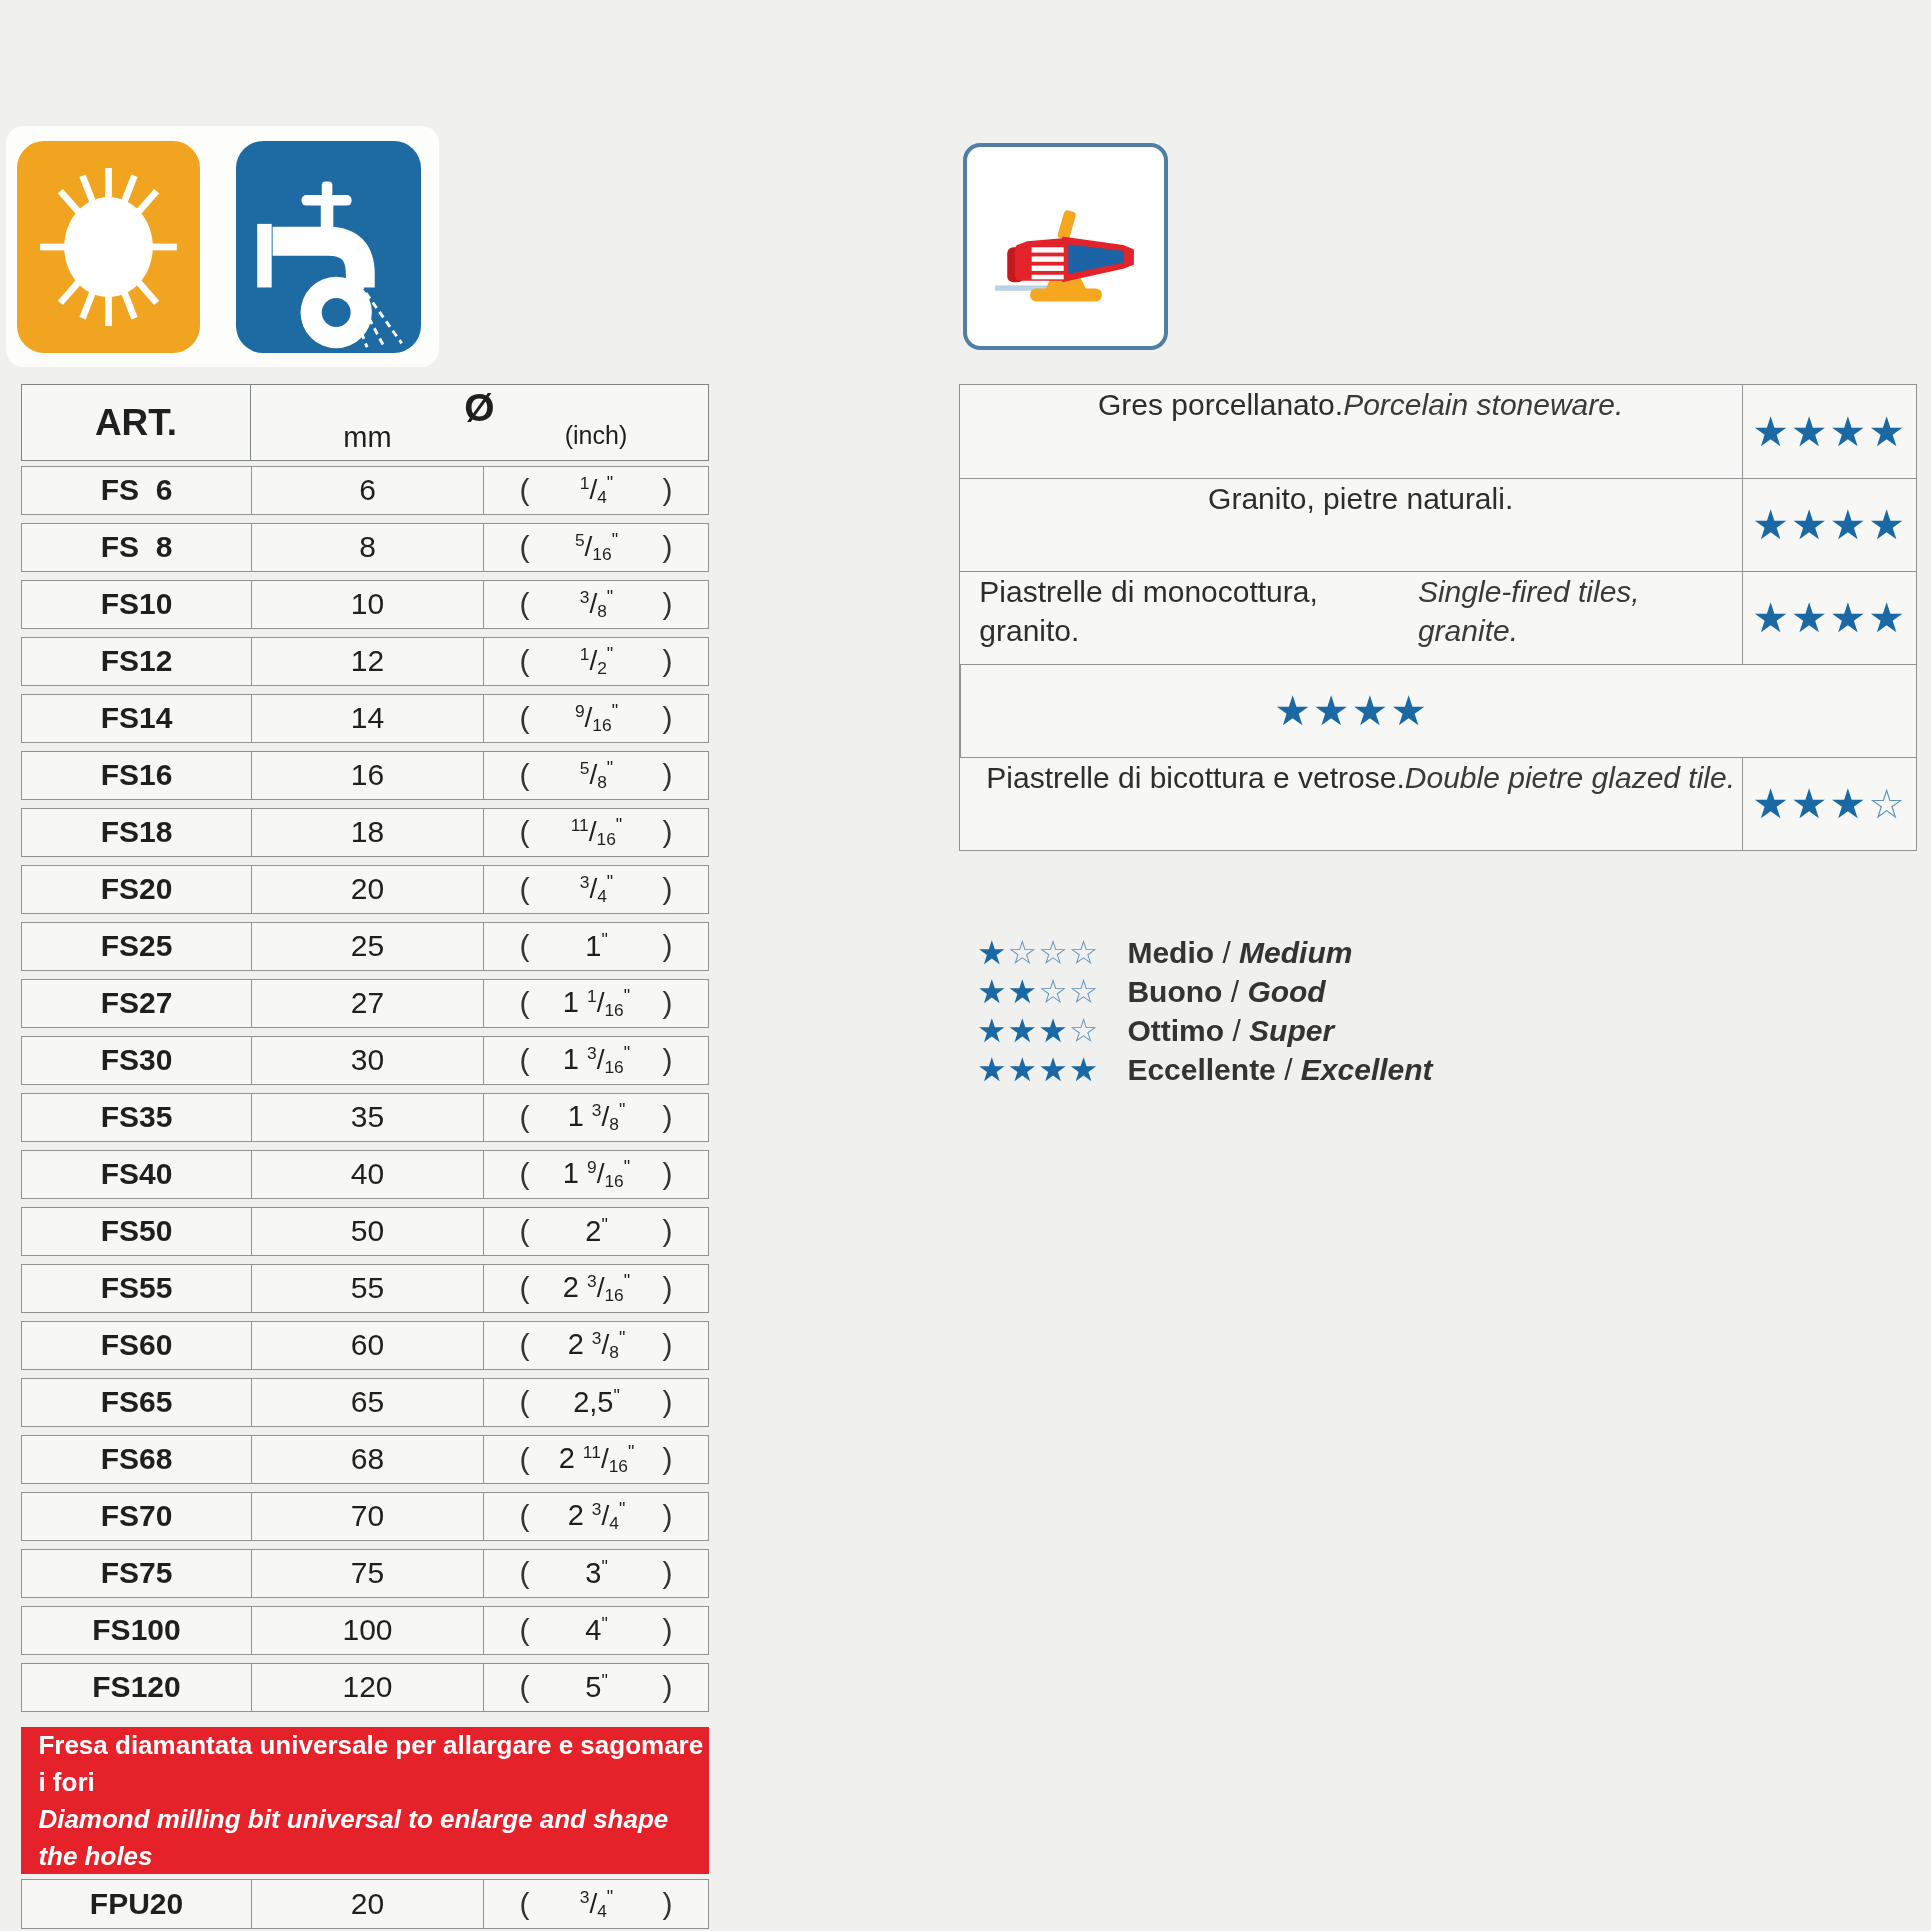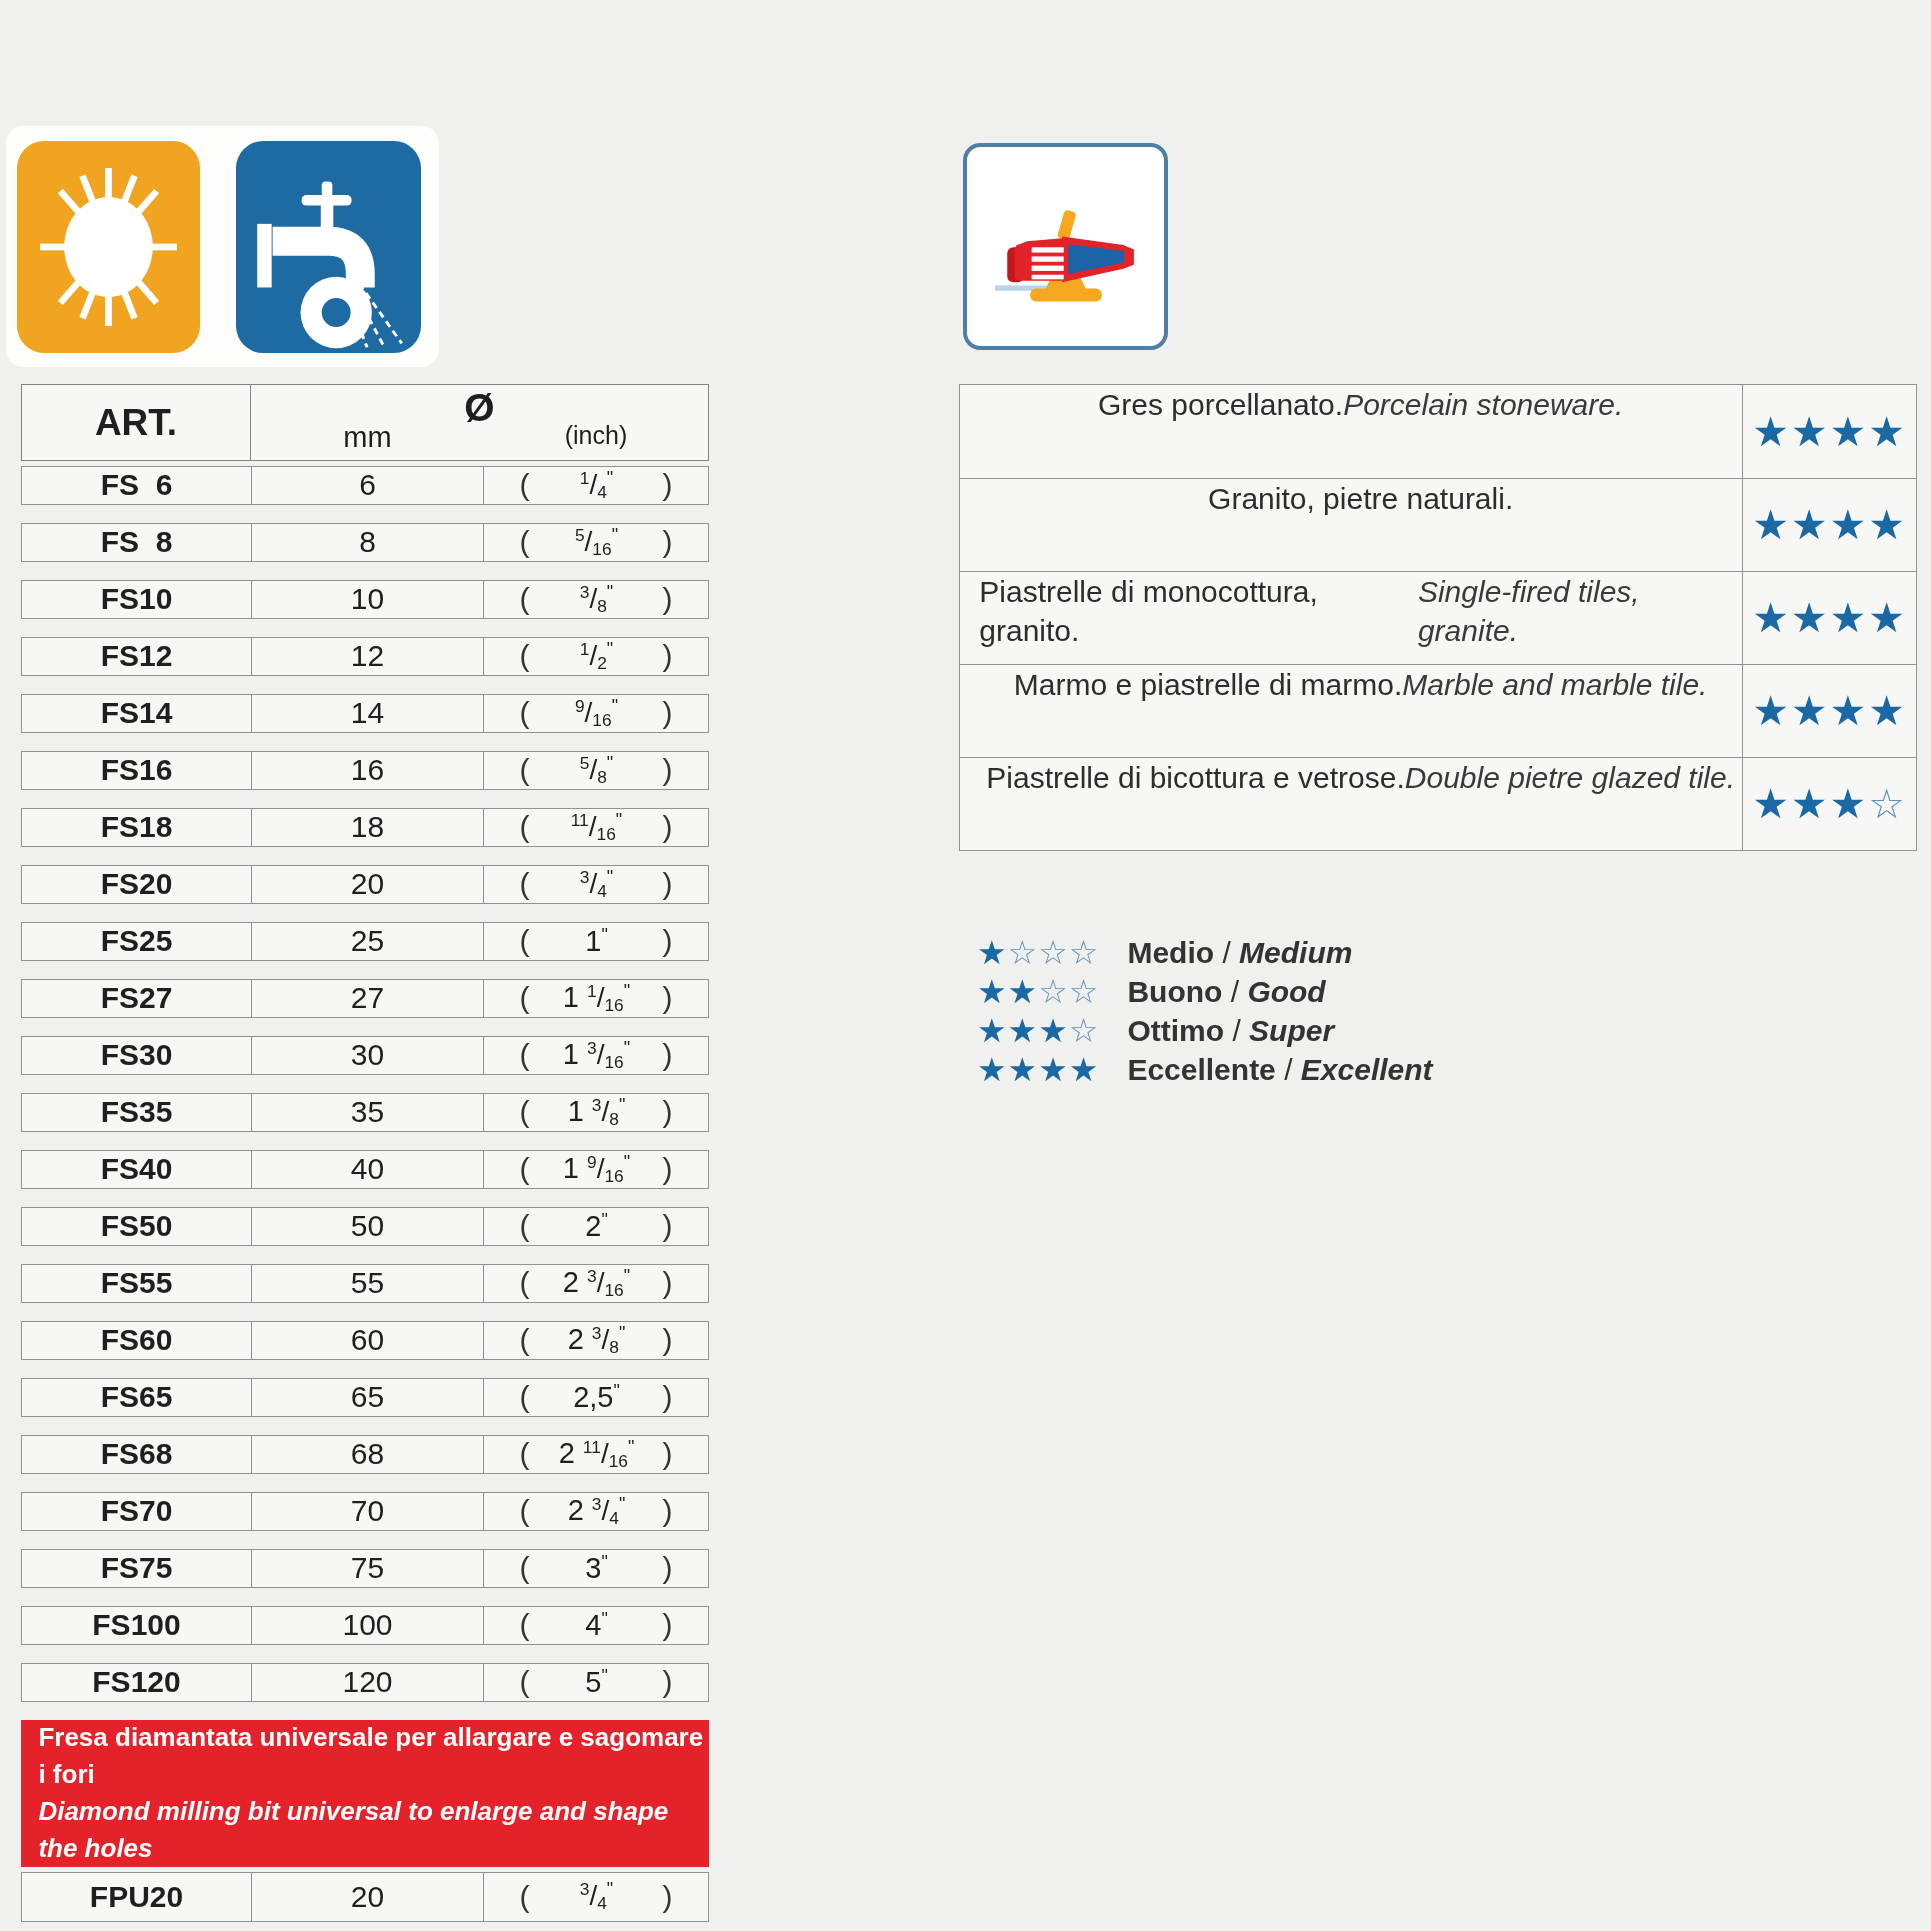--- a/index.html
+++ b/index.html
@@ -30,21 +30,21 @@
   
   .size-table{position:absolute;left:21px;top:384px;width:688px;}
   .size-header{height:77px;border:1.9px solid #7f8484;background:var(--row-bg);display:grid;grid-template-columns:229px 1fr;}
   .size-header .h-art{display:flex;align-items:center;justify-content:center;font-weight:bold;font-size:37px;border-right:1.9px solid #7f8484;}
   .size-header .h-dia{position:relative;}
   .h-sym{text-align:center;font-weight:bold;font-size:39px;line-height:41px;margin-top:1.9px;}
   .h-sub{position:absolute;left:0;right:0;bottom:5.8px;display:grid;grid-template-columns:233px 1fr;}
   .h-sub .h-mm{text-align:center;font-size:29px;}
   .h-sub .h-inch{text-align:center;font-size:25px;}
   .size-body{margin-top:4.8px;}
-  .size-row{height:39px;margin-bottom:18px;border:1.4px solid var(--line);background:var(--row-bg);display:grid;grid-template-columns:229px 233px 1fr;}
+  .size-row{height:49px;margin-bottom:8px;border:1.4px solid var(--line);background:var(--row-bg);display:grid;grid-template-columns:229px 233px 1fr;}
   .size-row .c{display:flex;align-items:center;justify-content:center;font-size:30px;}
   .size-row .c.art{font-weight:bold;}
   .size-row .c.mm{border-left:1.4px solid var(--line);border-right:1.4px solid var(--line);}
   .inwrap{display:flex;width:153px;justify-content:space-between;align-items:center;}
   .inwrap .pa{font-size:30px;color:#333;}
   .inwrap .mi{flex:1;text-align:center;font-size:29px;white-space:nowrap;}
   .fr{font-size:28px;}
   .fr sup{font-size:62%;vertical-align:9.7px;}
   .fr sub{font-size:62%;vertical-align:-3.9px;}
   .qt{font-size:62%;vertical-align:9.7px;letter-spacing:-1px;}
@@ -442,24 +442,20 @@
           <div class="r-en">Single-fired tiles, granite.</div>
         </div>
         <div class="r-stars">
           <span class="s-f">★</span>
           <span class="s-f">★</span>
           <span class="s-f">★</span>
           <span class="s-f">★</span>
         </div>
       </div>
       <div class="r-row">
-        <div class="r-text">
-          <div class="r-it">Marmo e piastrelle di marmo.</div>
-          <div class="r-en">Marble and marble tile.</div>
-        </div>
         <div class="r-stars">
           <span class="s-f">★</span>
           <span class="s-f">★</span>
           <span class="s-f">★</span>
           <span class="s-f">★</span>
         </div>
       </div>
       <div class="r-row">
         <div class="r-text">
           <div class="r-it">Piastrelle di bicottura e vetrose.</div>

